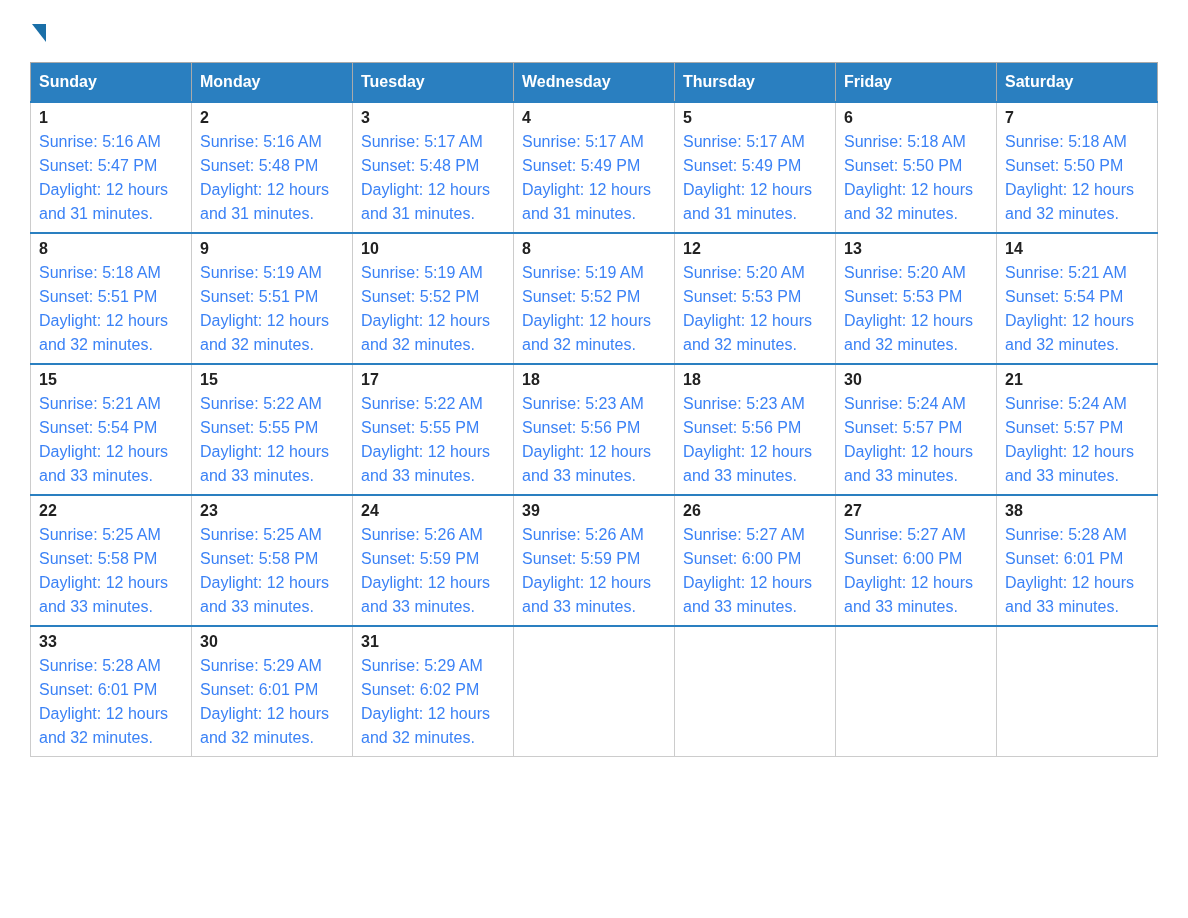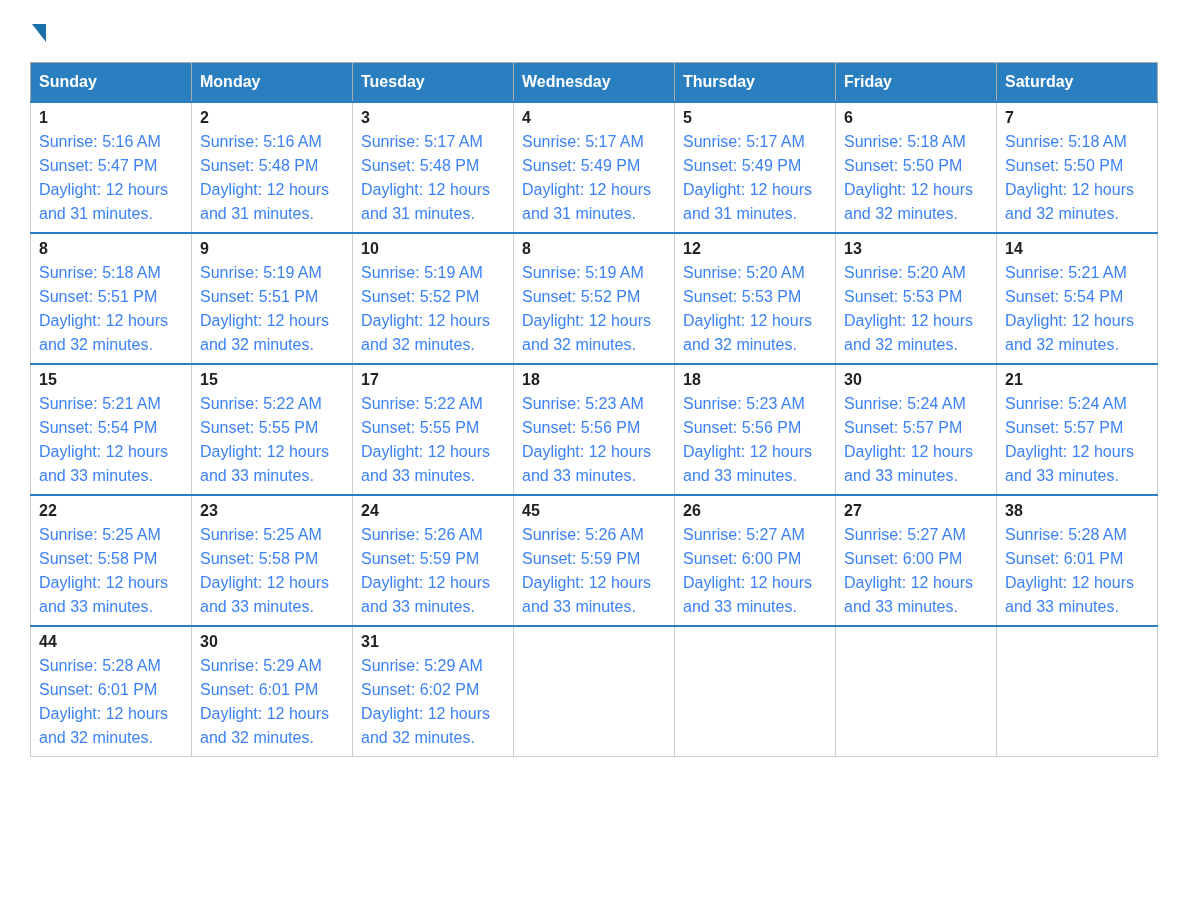--- a/index.html
+++ b/index.html
@@ -325,21 +325,21 @@
         </td>
         <td>
           <span class="day-number">24</span>
           <div class="day-info">
             Sunrise: 5:26 AM<br>
             Sunset: 5:59 PM<br>
             Daylight: 12 hours and 33 minutes.
           </div>
         </td>
         <td>
-          <span class="day-number">45</span>
+          <span class="day-number">39</span>
           <div class="day-info">
             Sunrise: 5:26 AM<br>
             Sunset: 5:59 PM<br>
             Daylight: 12 hours and 33 minutes.
           </div>
         </td>
         <td>
           <span class="day-number">26</span>
           <div class="day-info">
             Sunrise: 5:27 AM<br>
@@ -359,21 +359,21 @@
           <span class="day-number">38</span>
           <div class="day-info">
             Sunrise: 5:28 AM<br>
             Sunset: 6:01 PM<br>
             Daylight: 12 hours and 33 minutes.
           </div>
         </td>
       </tr>
       <tr class="week-row">
         <td>
-          <span class="day-number">44</span>
+          <span class="day-number">33</span>
           <div class="day-info">
             Sunrise: 5:28 AM<br>
             Sunset: 6:01 PM<br>
             Daylight: 12 hours and 32 minutes.
           </div>
         </td>
         <td>
           <span class="day-number">30</span>
           <div class="day-info">
             Sunrise: 5:29 AM<br>

